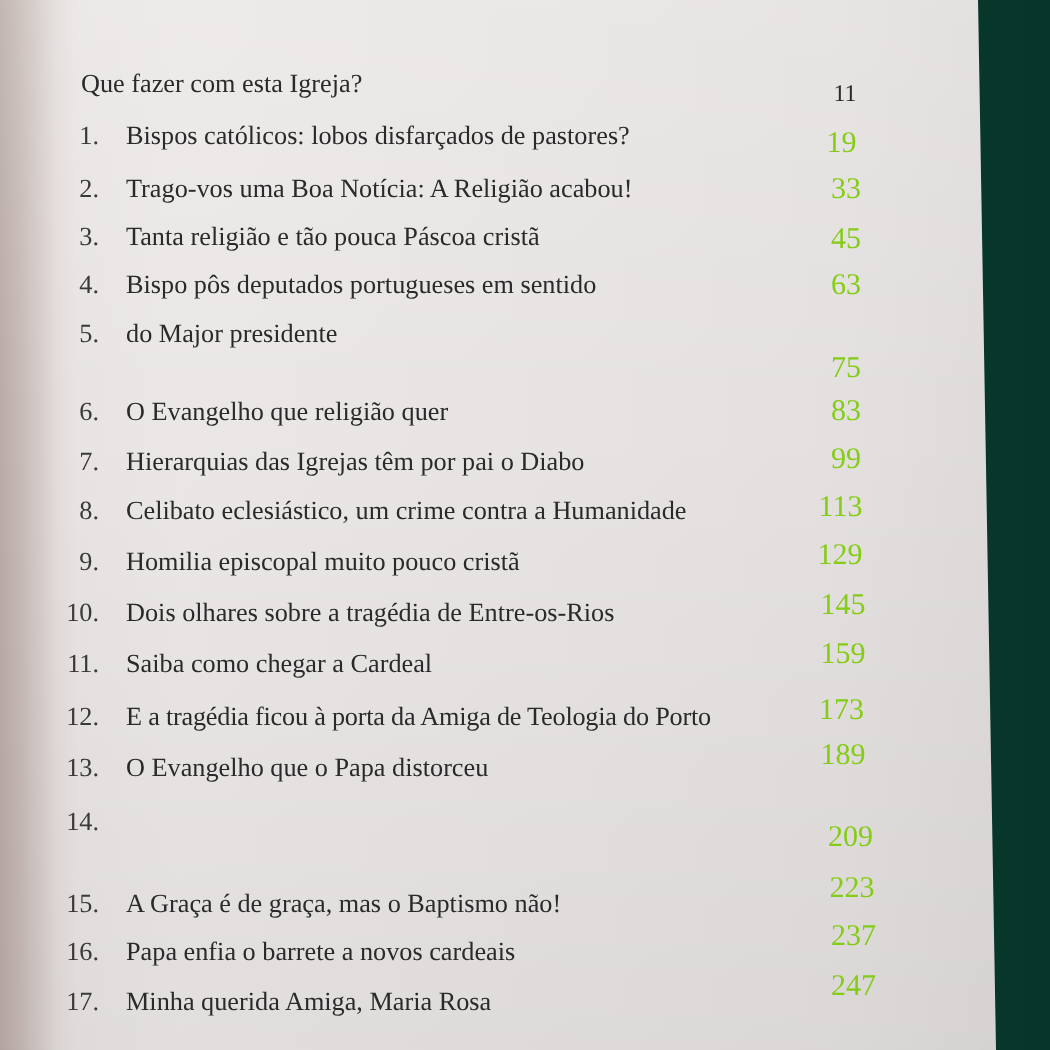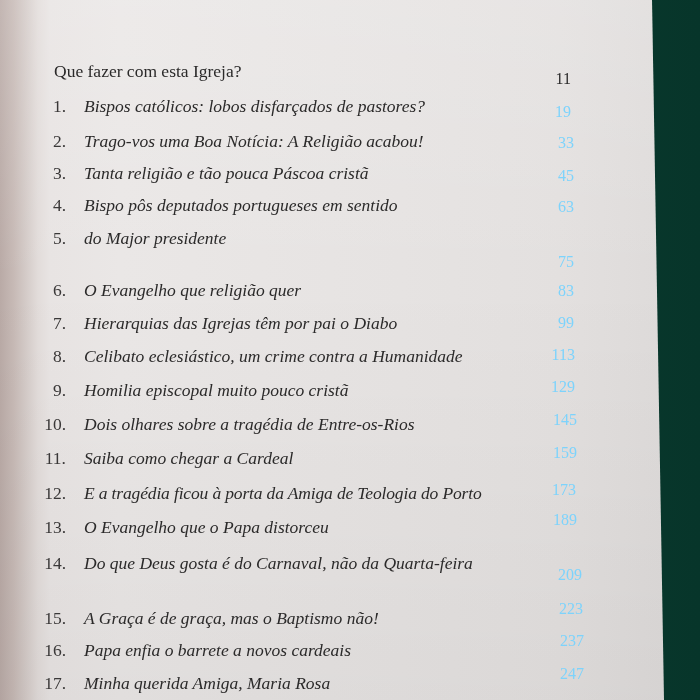--- a/index.html
+++ b/index.html
@@ -42,21 +42,21 @@
   .page::after {
     content: "";
     position: absolute;
     inset: 0;
     background: linear-gradient(180deg, rgba(255,255,255,0.15) 0%, rgba(0,0,0,0.0) 40%, rgba(0,0,0,0.04) 100%);
     pointer-events: none;
   }
   .toc {
     position: absolute;
     left: 0;
-    top: 16px;
+    top: 0;
     width: 700px;
     height: 668px;
     color: #2b2a2a;
   }
   .entry {
     position: absolute;
     left: 0;
     width: 700px;
     font-size: 17.5px;
     line-height: 21px;
@@ -64,27 +64,27 @@
   .num {
     position: absolute;
     text-align: right;
     width: 40px;
     color: #3a3838;
   }
   .title {
     position: absolute;
     white-space: nowrap;
   }
-  .title .line { display: block; font-style: italic; }
+  .title .line { display: block; }
   .page-num {
     position: absolute;
     text-align: right;
     width: 44px;
-    font-size: 16px;
-    color: #7dd3fc;
+    font-size: 20px;
+    color: #84cc16;
   }
   .intro-title {
     position: absolute;
     left: 54px;
     top: 45px;
     font-size: 17.5px;
     white-space: nowrap;
   }
   .intro-page {
     position: absolute;
@@ -208,21 +208,20 @@
     <span class="num" style="left:26px">13.</span>
     <span class="title" style="left:84px">
       <span class="line">O Evangelho que o Papa distorceu</span>
     </span>
     <span class="page-num" style="left:533px;top:-8px">189</span>
   </div>
 
   <div class="entry" style="top:537px">
     <span class="num" style="left:26px">14.</span>
     <span class="title" style="left:84px">
-      <span class="line">Do que Deus gosta é do Carnaval, não da Quarta-feira</span>
     </span>
     <span class="page-num" style="left:538px;top:11px">209</span>
   </div>
 
   <div class="entry" style="top:592px">
     <span class="num" style="left:26px">15.</span>
     <span class="title" style="left:84px">
       <span class="line">A Graça é de graça, mas o Baptismo não!</span>
     </span>
     <span class="page-num" style="left:539px;top:-10px">223</span>

